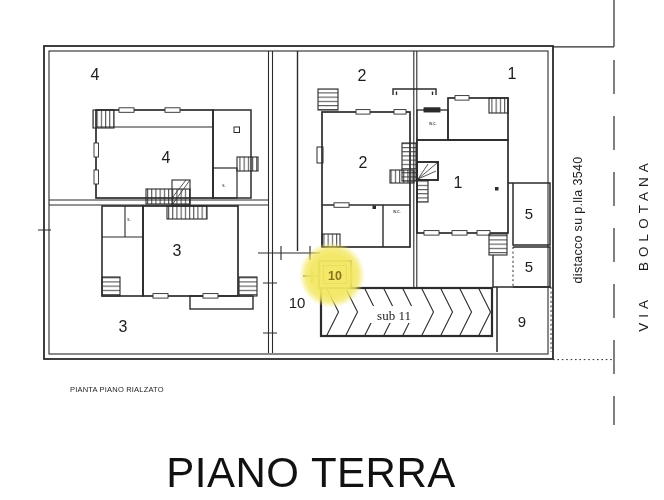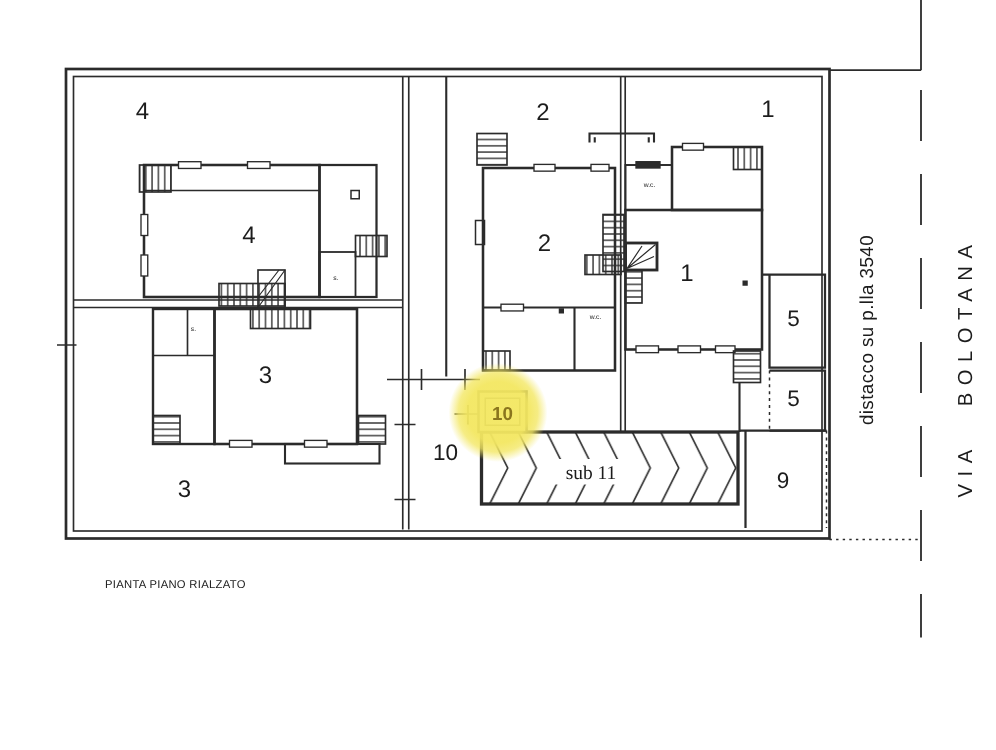--- a/index.html
+++ b/index.html
@@ -180,14 +180,15 @@
 
   <div class="lbl tiny" style="left:397px;top:212px;">w.c.</div>
   <div class="lbl tiny" style="left:433px;top:124px;">w.c.</div>
   <div class="lbl tiny" style="left:129px;top:220px;">s.</div>
   <div class="lbl tiny" style="left:224px;top:186px;">s.</div>
 
   <div class="lbl rot note" style="left:578px;top:220px;">distacco su p.lla 3540</div>
   <div class="lbl rot street" style="left:644px;top:245px;">VIA BOLOTANA</div>
 
   <div class="caption" style="left:70px;top:385px;">PIANTA PIANO RIALZATO</div>
+  <div class="lbl title" style="left:311px;top:473px;">PIANO TERRA</div>
 
 </div>
 
 </body></html>

